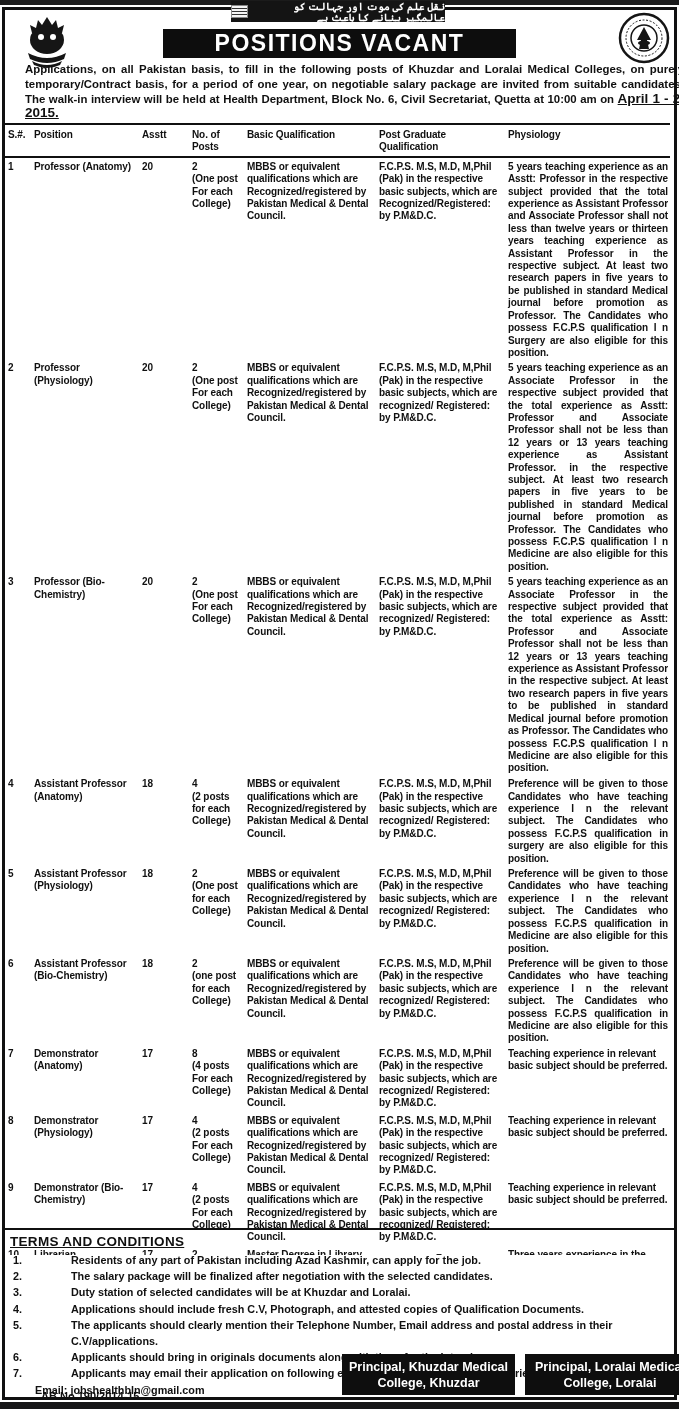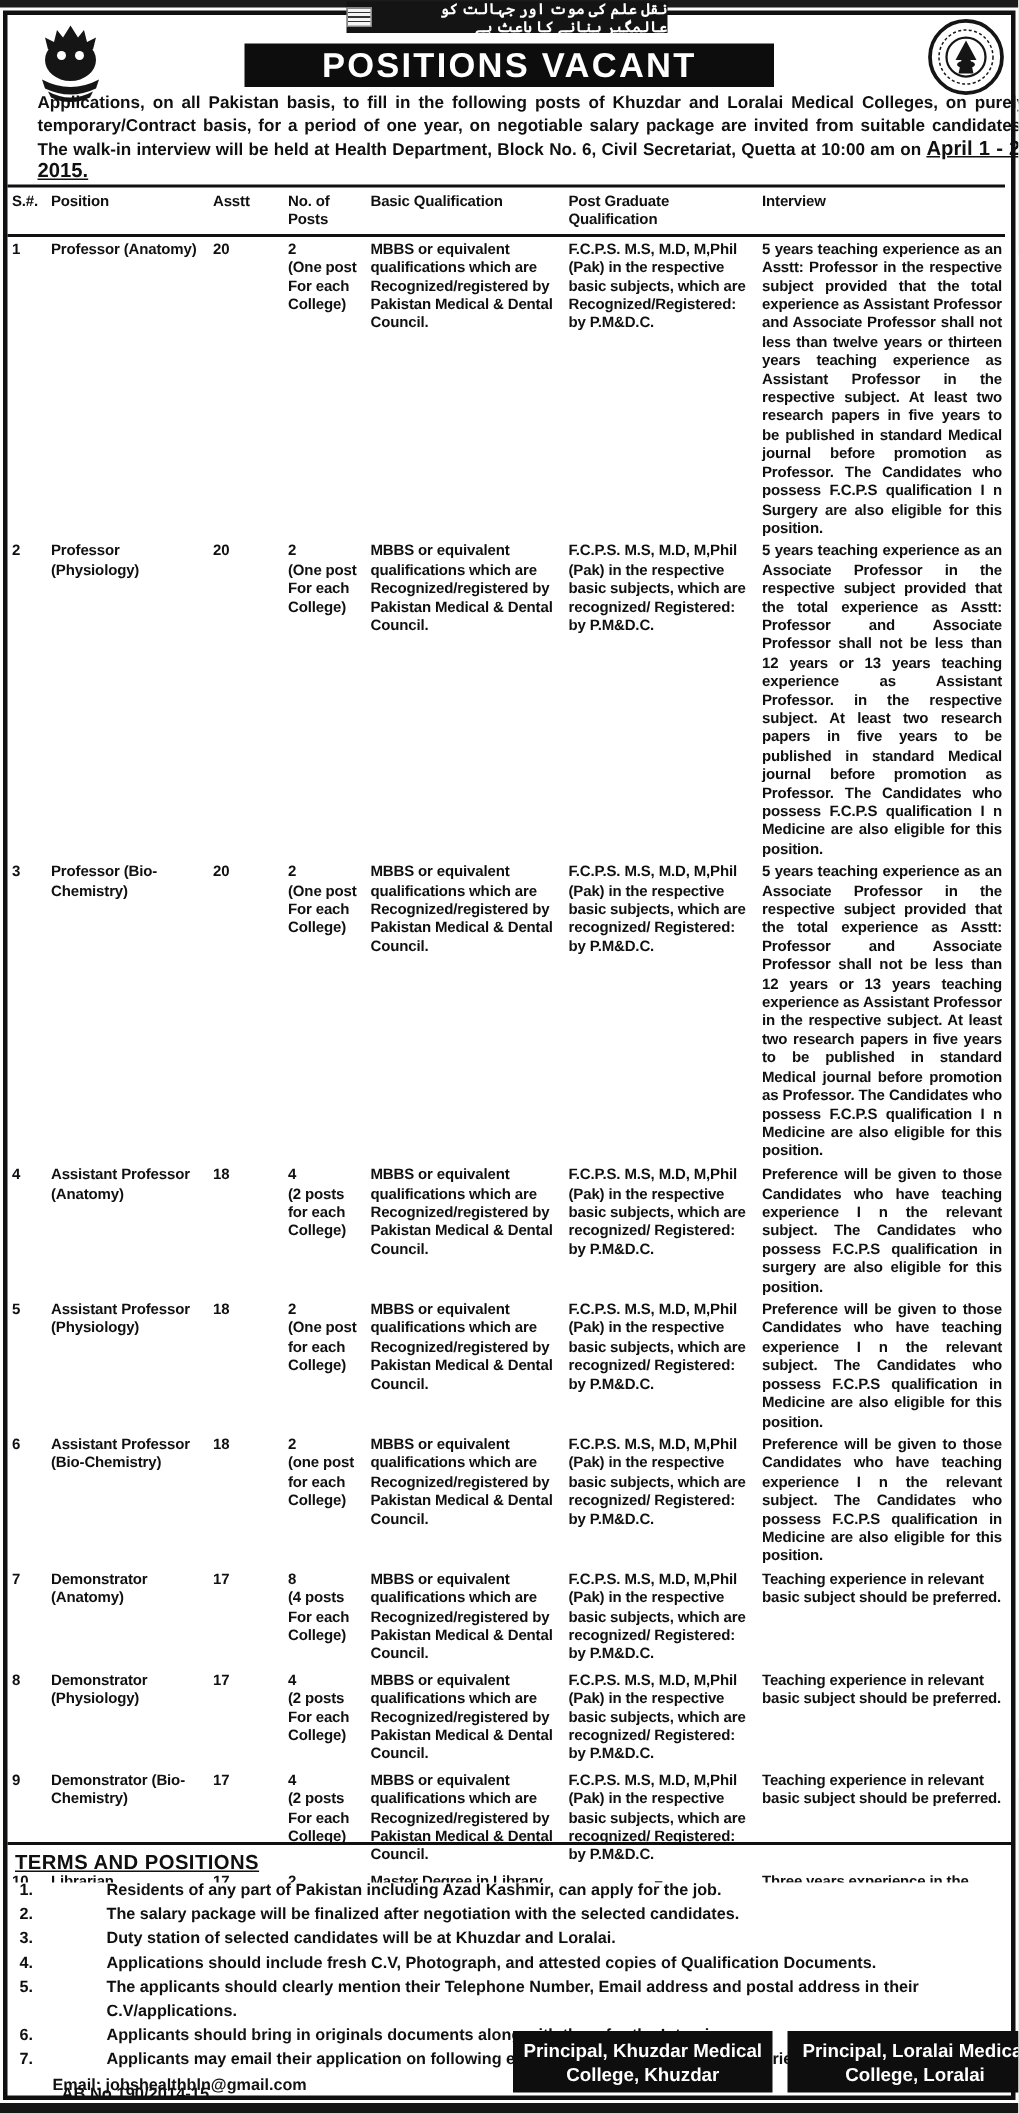--- a/index.html
+++ b/index.html
@@ -116,21 +116,21 @@
     <div class="jobs-table">
       <div class="tr thead">
         <div class="td">S.#.</div>
         <div class="td">Position</div>
         <div class="td">Asstt</div>
         <div class="td">No. of
 Posts</div>
         <div class="td">Basic Qualification</div>
         <div class="td">Post Graduate
 Qualification</div>
-        <div class="td">Interview</div>
+        <div class="td">Physiology</div>
       </div>
 
       <div class="tbody">
         <div class="tr r1">
           <div class="td">1</div>
           <div class="td">Professor (Anatomy)</div>
           <div class="td">20</div>
           <div class="td posts">2
 (One post
 For each
@@ -241,21 +241,21 @@
           <div class="td">17</div>
           <div class="td posts">2</div>
           <div class="td">Master Degree in Library Science from the recognized University</div>
           <div class="td center">–</div>
           <div class="td exp">Three years experience in the relevant field.</div>
         </div>
       </div>
     </div>
 
     <div class="terms">
-      <span class="terms-heading">TERMS AND POSITIONS</span>
+      <span class="terms-heading">TERMS AND CONDITIONS</span>
       <div class="terms-list">
         <div class="terms-item">
           <span class="no">1.</span>
           <span class="txt">Residents of any part of Pakistan including Azad Kashmir, can apply for the job.</span>
         </div>
         <div class="terms-item">
           <span class="no">2.</span>
           <span class="txt">The salary package will be finalized after negotiation with the selected candidates.</span>
         </div>
         <div class="terms-item">

